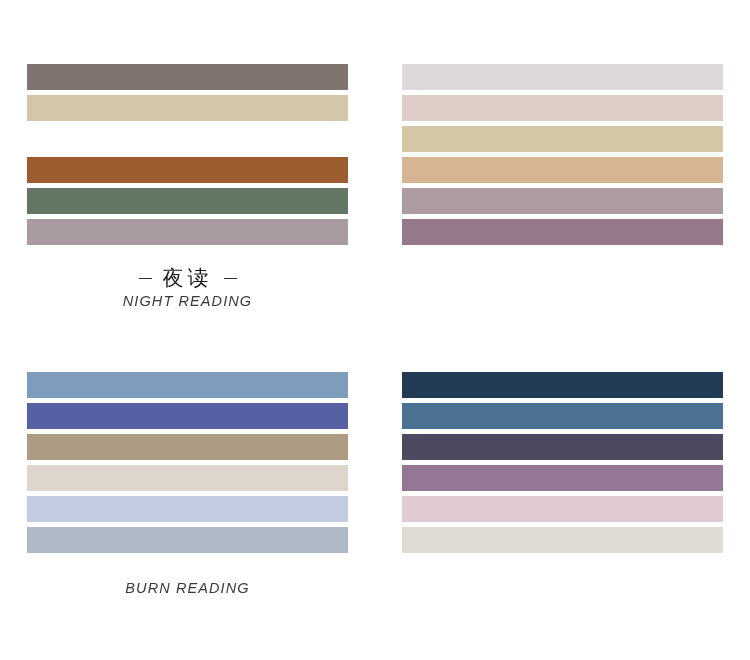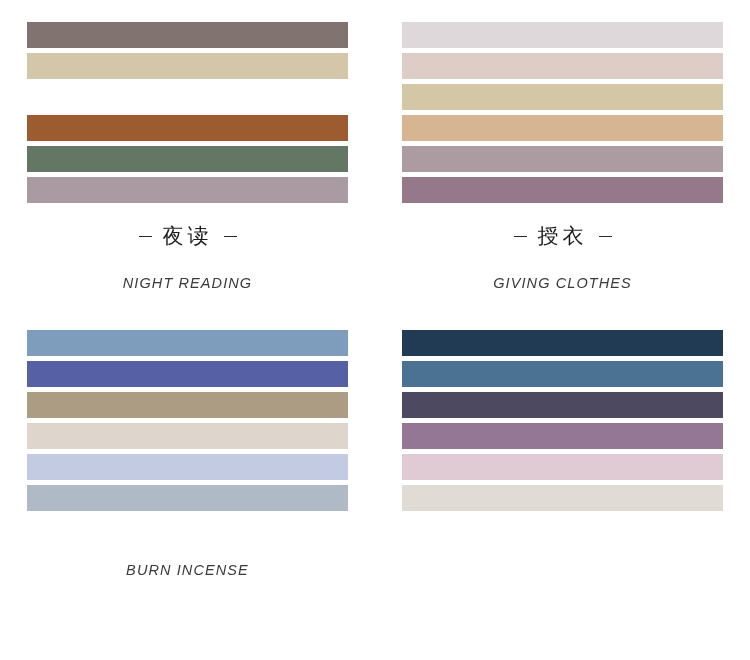--- a/index.html
+++ b/index.html
@@ -16,21 +16,21 @@
   }
 
   #board {
     width: 750px;
     height: 660px;
     position: relative;
     box-sizing: border-box;
     display: grid;
     grid-template-columns: 375px 375px;
     grid-template-rows: 308px 308px;
-    padding-top: 22px;
+    padding-top: 64px;
   }
 
   .palette-card {
     display: flex;
     flex-direction: column;
     align-items: center;
     box-sizing: border-box;
   }
 
   .swatch-stack {
@@ -74,21 +74,21 @@
     font-size: 21px;
     letter-spacing: 4px;
     line-height: 1;
     font-weight: 400;
     color: #1b1b1b;
     white-space: nowrap;
     font-family: "DejaVu Sans", "Liberation Sans", sans-serif;
   }
 
   .title-en {
-    margin-top: 28px;
+    margin-top: 4px;
     font-size: 14.5px;
     font-style: italic;
     letter-spacing: 1.1px;
     color: #3a3a3a;
     white-space: nowrap;
     font-family: "Liberation Sans", sans-serif;
     text-align: center;
   }
 </style>
 </head>
@@ -117,41 +117,33 @@
 
   <div class="palette-card">
     <div class="swatch-stack">
       <div class="swatch" style="background-color: rgb(222, 216, 218);"></div>
       <div class="swatch" style="background-color: rgb(222, 205, 198);"></div>
       <div class="swatch" style="background-color: rgb(212, 199, 165);"></div>
       <div class="swatch" style="background-color: rgb(214, 182, 146);"></div>
       <div class="swatch" style="background-color: rgb(172, 155, 160);"></div>
       <div class="swatch" style="background-color: rgb(149, 121, 138);"></div>
     </div>
-    <div class="caption">
-      <div class="title-row">
-        <span class="dash"></span>
-        <span class="title-cn">授衣</span>
-        <span class="dash"></span>
-      </div>
-      <div class="title-en">GIVING CLOTHES</div>
-    </div>
   </div>
 
   <div class="palette-card">
     <div class="swatch-stack">
       <div class="swatch" style="background-color: rgb(126, 156, 187);"></div>
       <div class="swatch" style="background-color: rgb(86, 96, 164);"></div>
       <div class="swatch" style="background-color: rgb(171, 156, 131);"></div>
       <div class="swatch" style="background-color: rgb(222, 213, 204);"></div>
       <div class="swatch" style="background-color: rgb(195, 203, 227);"></div>
       <div class="swatch" style="background-color: rgb(176, 186, 199);"></div>
     </div>
     <div class="caption">
-      <div class="title-en">BURN INCENSE</div>
+      <div class="title-en">BURN READING</div>
     </div>
   </div>
 
   <div class="palette-card">
     <div class="swatch-stack">
       <div class="swatch" style="background-color: rgb(34, 59, 85);"></div>
       <div class="swatch" style="background-color: rgb(75, 114, 146);"></div>
       <div class="swatch" style="background-color: rgb(76, 73, 97);"></div>
       <div class="swatch" style="background-color: rgb(147, 119, 148);"></div>
       <div class="swatch" style="background-color: rgb(224, 203, 213);"></div>

